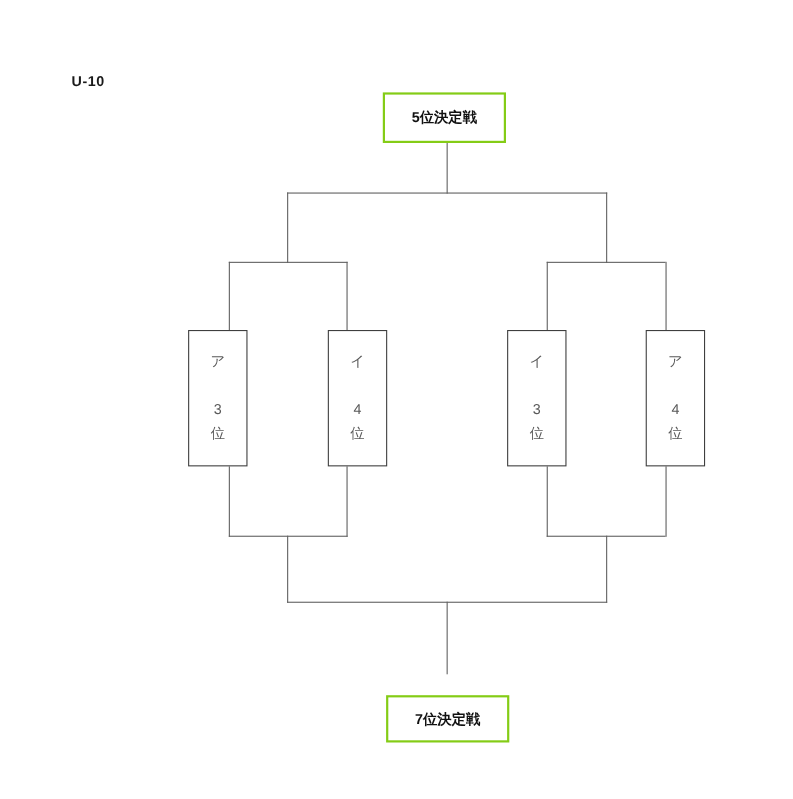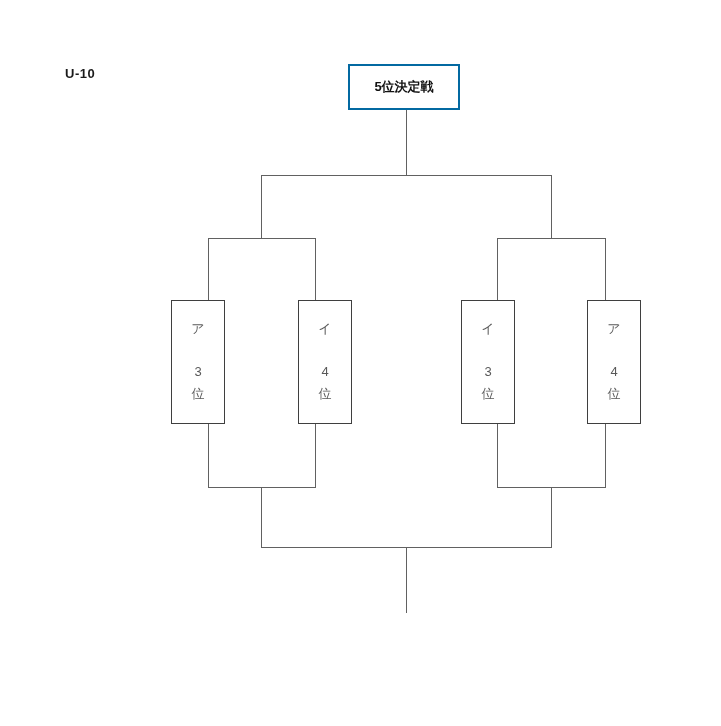--- a/index.html
+++ b/index.html
@@ -19,30 +19,31 @@
     gap: 39px;
     font-weight: bold;
     font-size: 13px;
     color: #1a1a1a;
     letter-spacing: 0.5px;
     white-space: nowrap;
   }
   .match-box {
     position: absolute;
     box-sizing: border-box;
-    border: 2px solid #0369a1;
+    border: 2px solid #84cc16;
     background: #ffffff;
     display: flex;
     align-items: center;
     justify-content: center;
     font-weight: bold;
     font-size: 13px;
     color: #111111;
     z-index: 2;
     white-space: nowrap;
+    margin-top: 20px;
   }
   .match-box.top    { left: 348px; top: 64px;  width: 112px; height: 46px; }
   .match-box.bottom { left: 351px; top: 612px; width: 112px; height: 43px; }
   .team-slot {
     position: absolute;
     top: 300px;
     width: 54px;
     height: 124px;
     box-sizing: border-box;
     border: 1px solid #3f3f3f;
@@ -122,14 +123,17 @@
   <div class="line v" style="left:314.5px; top:423px; height:65px;"></div>
   <div class="line v" style="left:496.5px; top:423px; height:65px;"></div>
   <div class="line v" style="left:604.5px; top:423px; height:65px;"></div>
   <div class="line h" style="left:208px;   top:486.5px; width:108px;"></div>
   <div class="line h" style="left:497px;   top:486.5px; width:108px;"></div>
   <div class="line v" style="left:260.5px; top:487px; height:61px;"></div>
   <div class="line v" style="left:550.5px; top:487px; height:61px;"></div>
   <div class="line h" style="left:261px;   top:546.5px; width:291px;"></div>
   <div class="line v" style="left:405.5px; top:547px; height:66px;"></div>
 
+  <div class="match-box bottom">
+    <span>7位決定戦</span>
+  </div>
 
 </div>
 
 </body></html>

